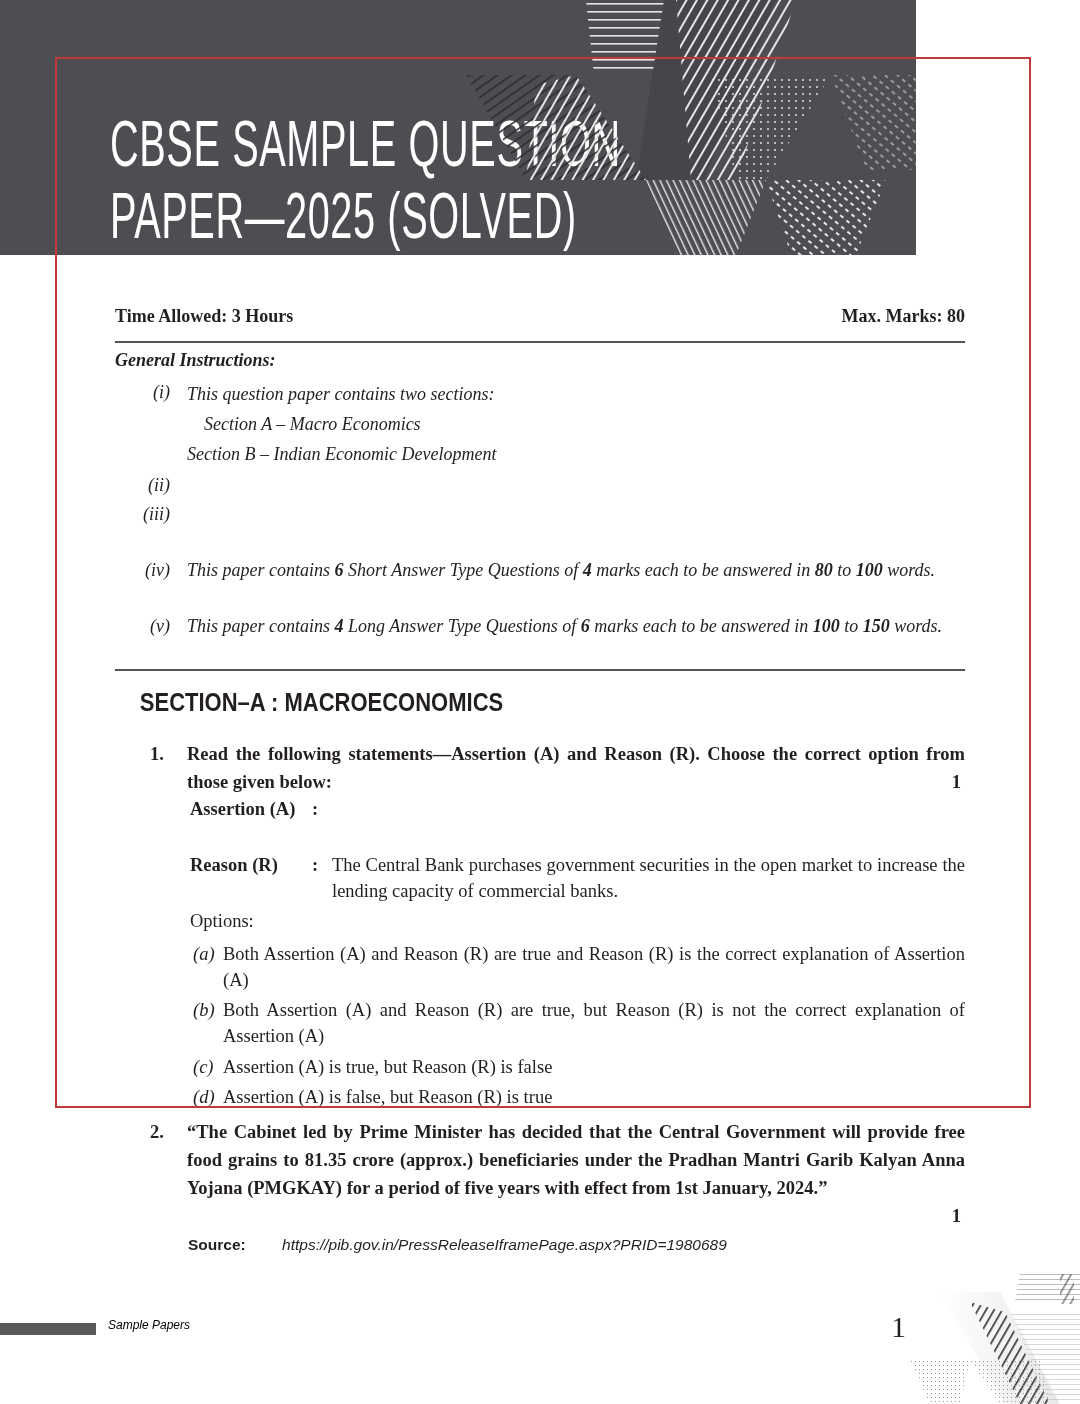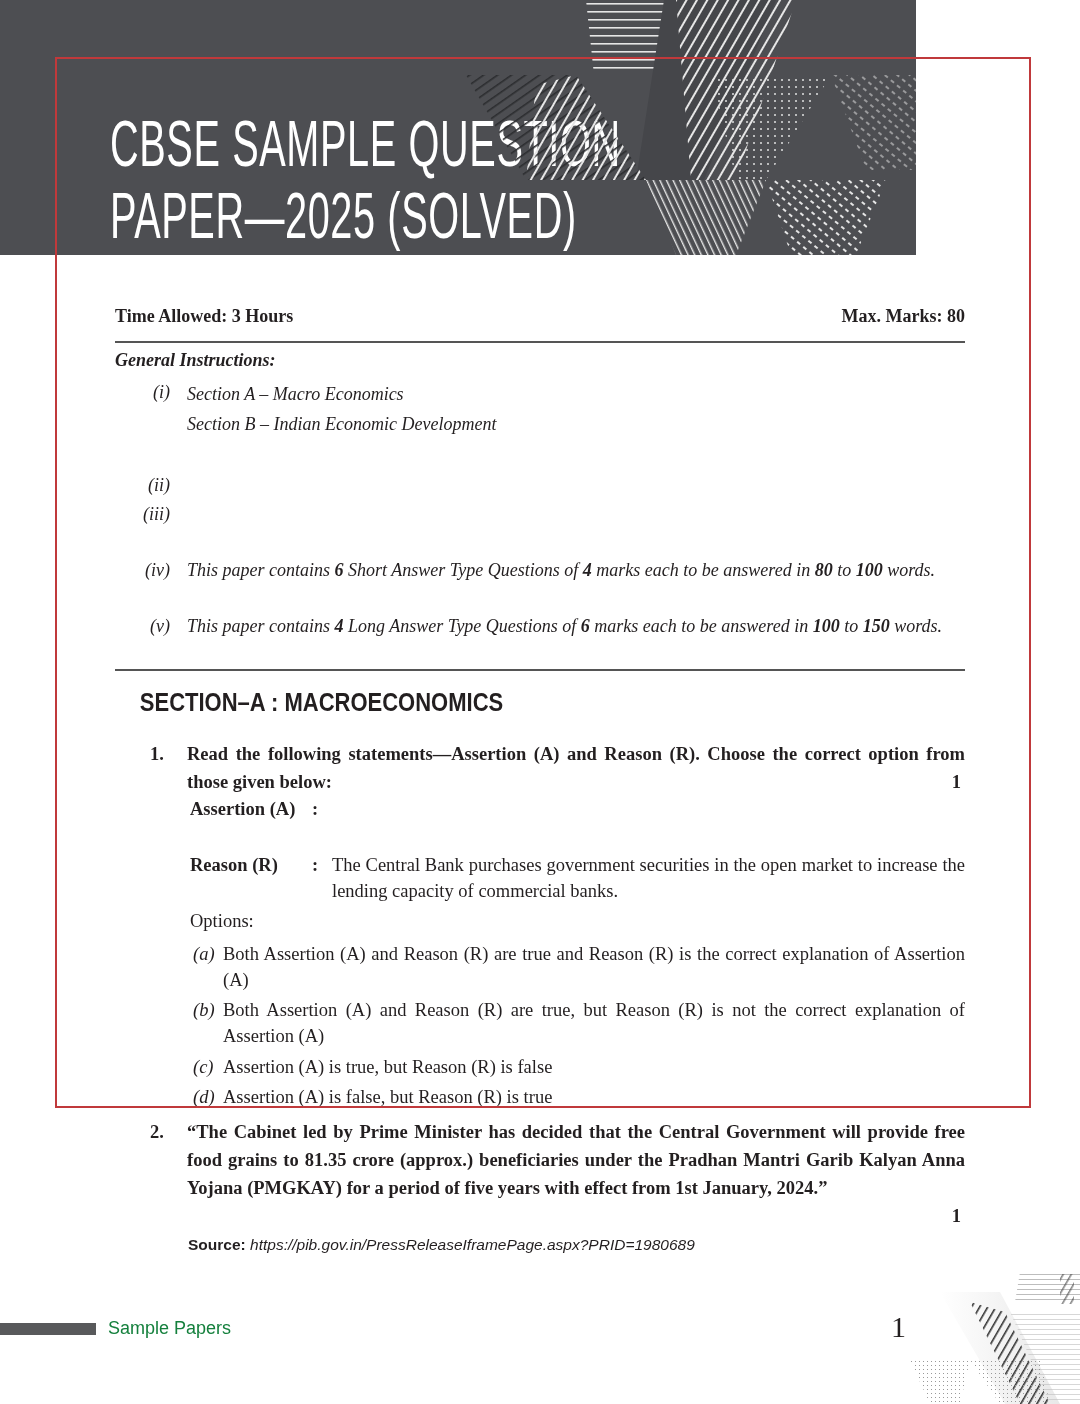--- a/index.html
+++ b/index.html
@@ -68,25 +68,25 @@
   .ar-row .body { position: absolute; left: 142px; width: 633px; text-align: justify; }
   .options-label { position: absolute; left: 190px; top: 911px; font-weight: normal; font-size: 18.5px; }
   .opt { position: absolute; left: 193px; width: 772px; font-size: 18.5px; line-height: 26px; }
   .opt .olbl { position: absolute; left: 0; font-style: italic; }
   .opt .otext { position: absolute; left: 30px; width: 742px; text-align: justify; }
   .source {
     position: absolute; left: 188px; top: 1236px; font-size: 15.5px;
     font-family: "Liberation Sans", "DejaVu Sans", sans-serif;
   }
   .source .src-lbl { font-weight: bold; }
-  .source .src-url { font-style: italic; }
+  .source .src-url { font-style: italic; margin-left: 32px; }
   .footer-bar { position: absolute; left: 0; top: 1323px; width: 96px; height: 12px; background: #58595b; }
   .footer-label {
     position: absolute; left: 108px; top: 1318px;
-    font-family: "Liberation Sans", "DejaVu Sans", sans-serif; font-size: 18px; color: #15803d;
+    font-family: "Liberation Sans", "DejaVu Sans", sans-serif; font-size: 12px; color: #000000; font-style: italic;
   }
   .page-number {
     position: absolute; left: 891px; top: 1310px; font-size: 30px; color: #231f20;
     font-family: "Liberation Serif", "DejaVu Serif", serif;
   }
   .footer-art { position: absolute; right: 0; top: 1272px; width: 170px; height: 132px; }
 </style>
 </head>
 <body>
 
@@ -133,21 +133,22 @@
 <div class="meta-row">
   <span>Time Allowed: 3 Hours</span>
   <span>Max. Marks: 80</span>
 </div>
 
 <div class="gi-title">General Instructions:</div>
 
 <div class="instr" style="top:379px;height:80px;">
   <span class="num">(i)</span>
   <div class="txt">
-    <div style="line-height:30px;">Section A – Macro Economics</div>
+    <div style="line-height:30px;">This question paper contains two sections:</div>
+    <div style="line-height:30px;margin-left:17px;">Section A – Macro Economics</div>
     <div style="line-height:30px;">Section B – Indian Economic Development</div>
   </div>
 </div>
 
 <div class="instr" style="top:472px;height:28px;">
   <span class="num">(ii)</span>
 </div>
 
 <div class="instr" style="top:501px;height:52px;">
   <span class="num">(iii)</span>

